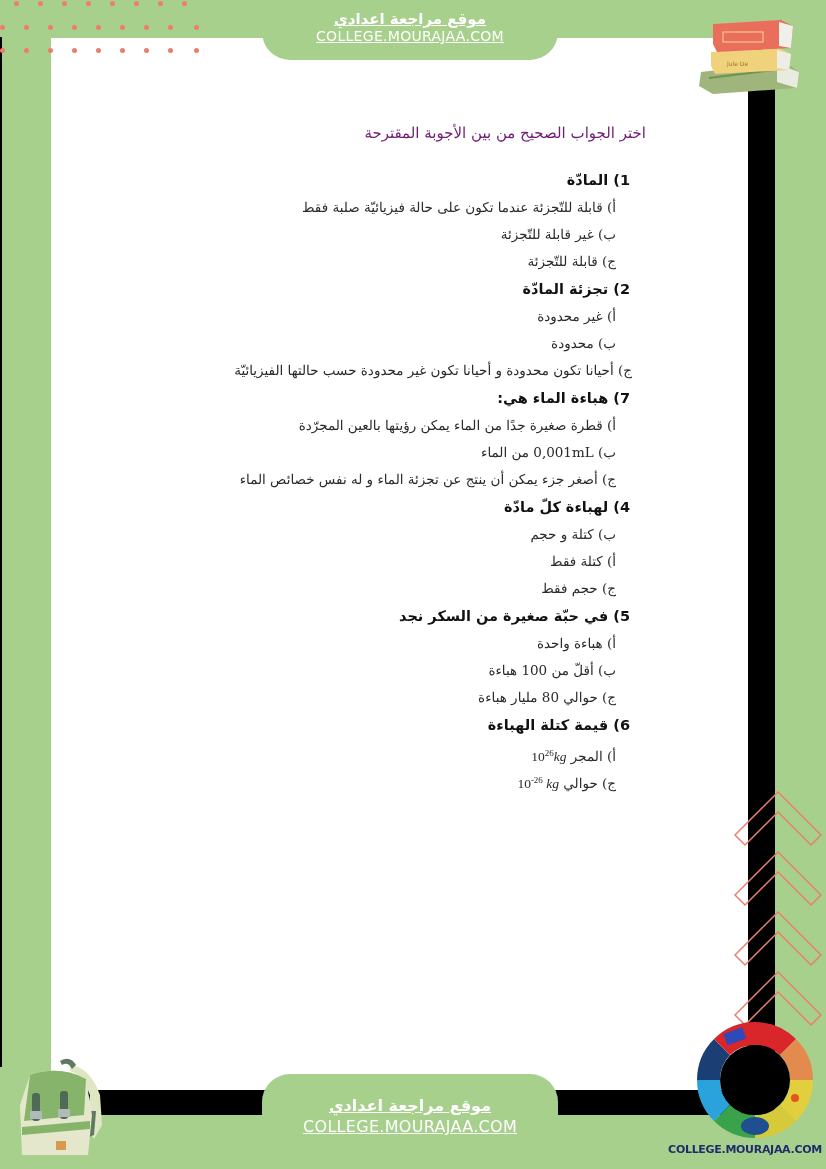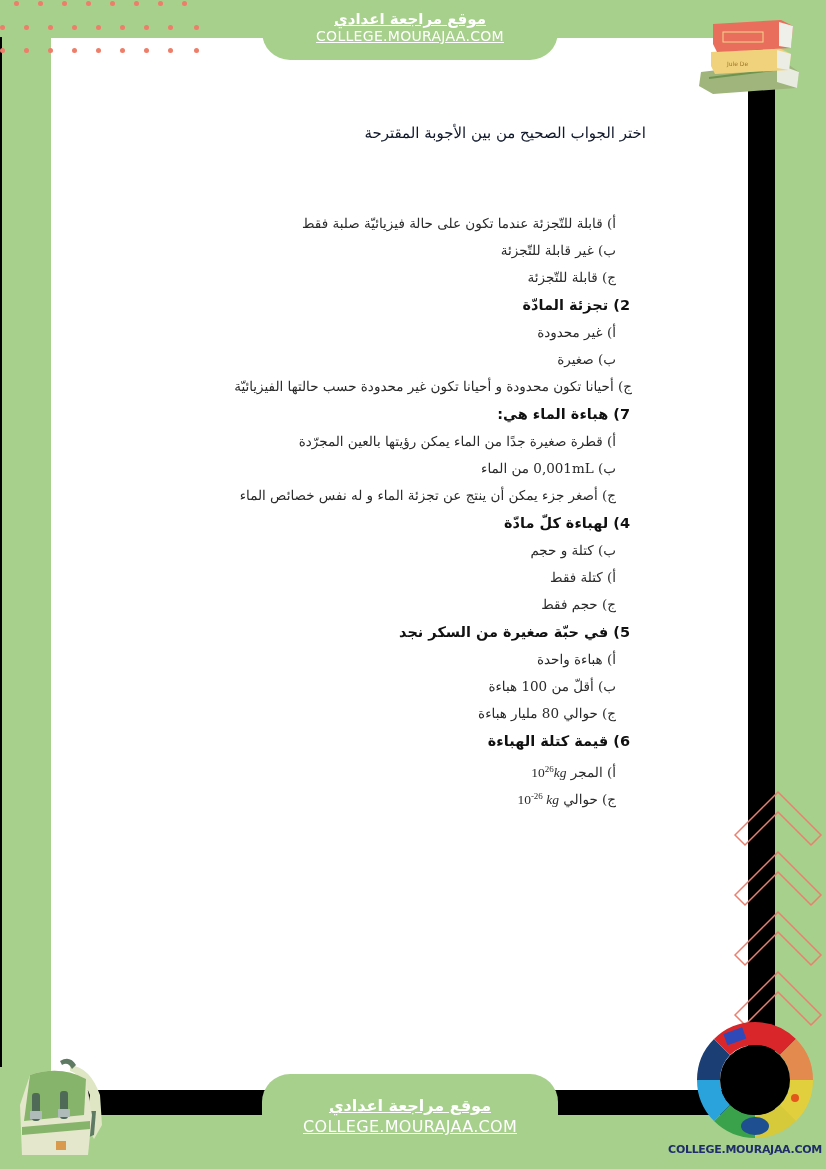--- a/index.html
+++ b/index.html
@@ -18,21 +18,21 @@
   .tab { position:absolute; background:#a8d08d; color:#fff; text-align:center; }
   .tab-top { left:262px; top:0; width:296px; height:60px; border-radius:0 0 28px 28px; }
   .tab-bottom { left:262px; top:1074px; width:296px; height:95px; border-radius:28px 28px 0 0; }
   .tab .ar { font-family:"DejaVu Sans", sans-serif; font-weight:bold; font-size:15px; text-decoration:underline; direction:rtl; display:block; }
   .tab .en { font-family:"DejaVu Sans", sans-serif; font-size:14px; text-decoration:underline; letter-spacing:0.3px; display:block; }
   .tab-top .ar { margin-top:10px; }
   .tab-bottom .ar { margin-top:22px; font-size:16px; }
   .tab-bottom .en { font-size:16px; margin-top:2px; }
 
   .content { position:absolute; right:196px; top:124px; width:500px; direction:rtl; text-align:right; color:#2a2a2a; font-family:"DejaVu Serif", serif; }
-  .instr { font-size:15px; color:#0f172a; margin-right:-16px; margin-bottom:68px; }
+  .instr { font-size:15px; color:#701a75; margin-right:-16px; margin-bottom:24px; }
   .q { font-weight:bold; font-size:14.5px; color:#111; font-family:"DejaVu Sans", sans-serif; height:28px; line-height:28px; }
   .opt { font-size:13.5px; height:27px; line-height:27px; margin-right:14px; white-space:nowrap; }
   .opt .ltr { direction:ltr; unicode-bidi:embed; font-family:Liberation Serif, serif; }
   sup { font-size:9px; }
 
   .books { position:absolute; left:693px; top:14px; width:118px; height:80px; }
   .bag { position:absolute; left:10px; top:1055px; width:102px; height:100px; }
   .wheel { position:absolute; left:695px; top:1020px; width:120px; height:120px; }
   .logo-text { position:absolute; left:665px; top:1143px; width:160px; text-align:center; font-family:"DejaVu Sans", sans-serif; font-weight:bold; font-size:11px; color:#1f2d6b; letter-spacing:-0.3px; }
   .chevrons { position:absolute; left:733px; top:790px; width:90px; height:240px; }
@@ -91,29 +91,30 @@
   <text x="34" y="52" font-size="6" fill="#a0792a" font-family="DejaVu Sans, sans-serif">Jule De</text>
   <path d="M20 10 L88 6 L100 12 L98 34 L24 38 L20 30 Z" fill="#ea6e5c"></path>
   <path d="M86 8 L100 12 L98 34 L86 32 Z" fill="#eff0ea"></path>
   <rect x="30" y="18" width="40" height="10" fill="none" stroke="#f3d58a" stroke-width="1"></rect>
 </svg>
 
 <div class="content">
   <div class="instr">اختر الجواب الصحيح من بين الأجوبة المقترحة</div>
 
   <div>
+    <div class="q">1) المادّة</div>
     <div class="opt">أ) قابلة للتّجزئة عندما تكون على حالة فيزيائيّة صلبة فقط</div>
     <div class="opt">ب) غير قابلة للتّجزئة</div>
     <div class="opt">ج) قابلة للتّجزئة</div>
   </div>
 
   <div>
     <div class="q">2) تجزئة المادّة</div>
     <div class="opt">أ) غير محدودة</div>
-    <div class="opt">ب) صغيرة</div>
+    <div class="opt">ب) محدودة</div>
     <div class="opt" style="margin-right:-2px">ج) أحيانا تكون محدودة و أحيانا تكون غير محدودة حسب حالتها الفيزيائيّة</div>
   </div>
 
   <div>
     <div class="q">7) هباءة الماء هي:</div>
     <div class="opt">أ) قطرة صغيرة جدًا من الماء يمكن رؤيتها بالعين المجرّدة</div>
     <div class="opt">ب) 0,001mL من الماء</div>
     <div class="opt">ج) أصغر جزء يمكن أن ينتج عن تجزئة الماء و له نفس خصائص الماء</div>
   </div>
 

